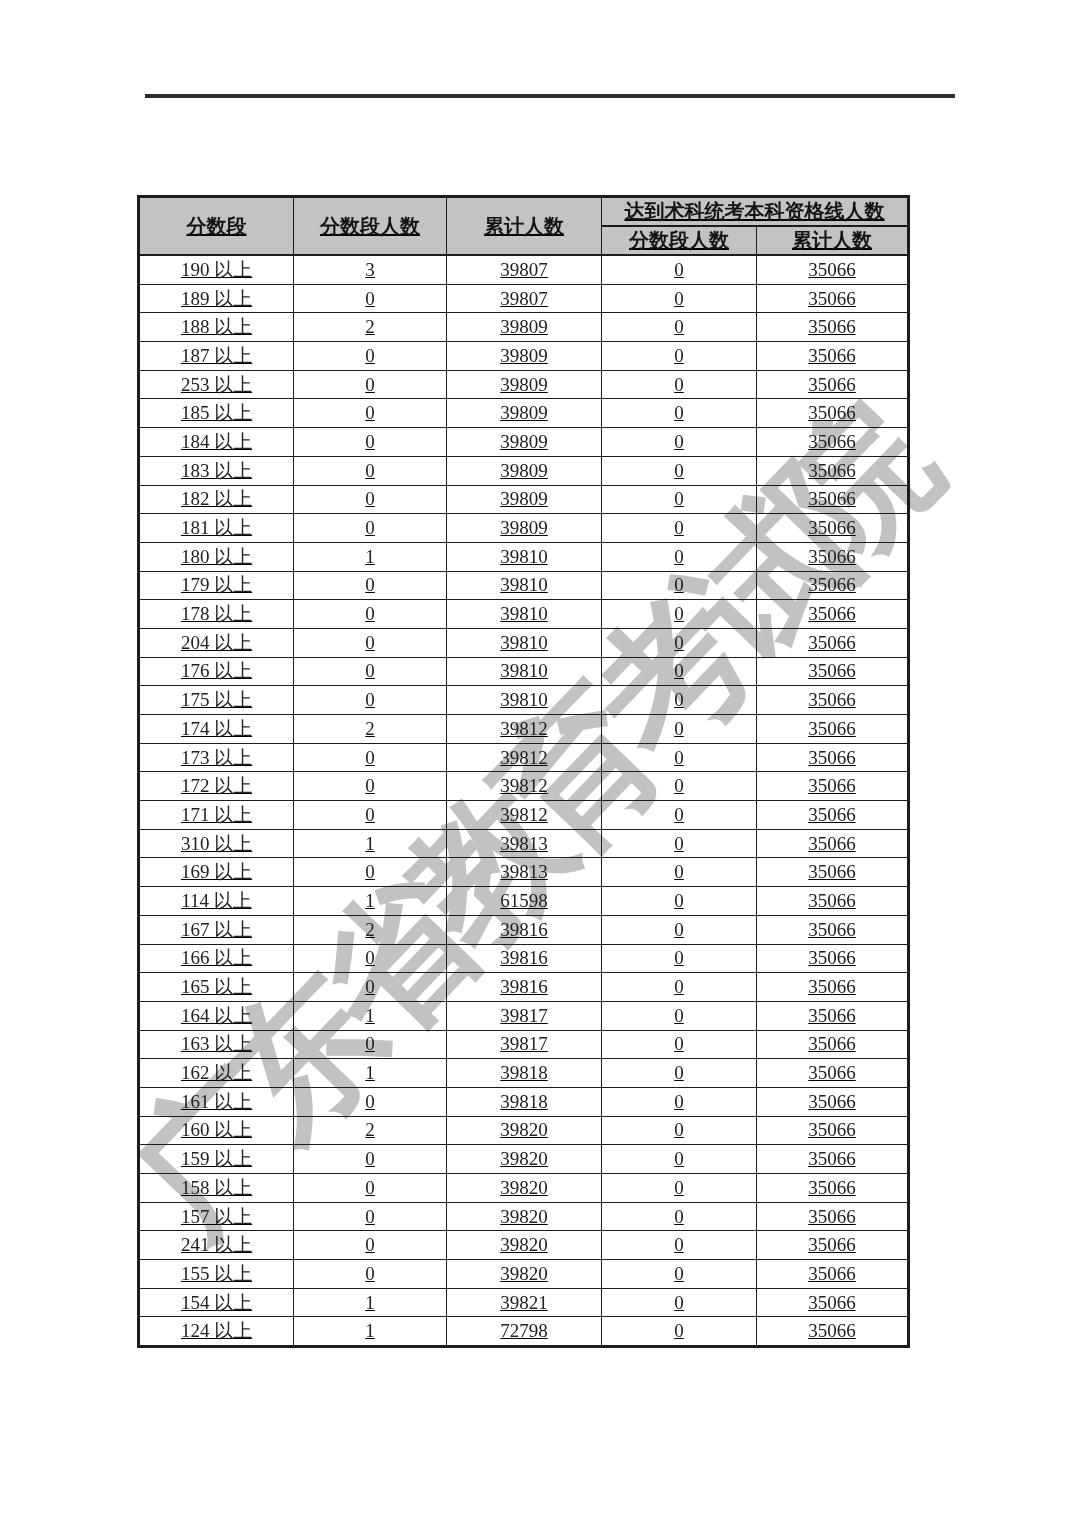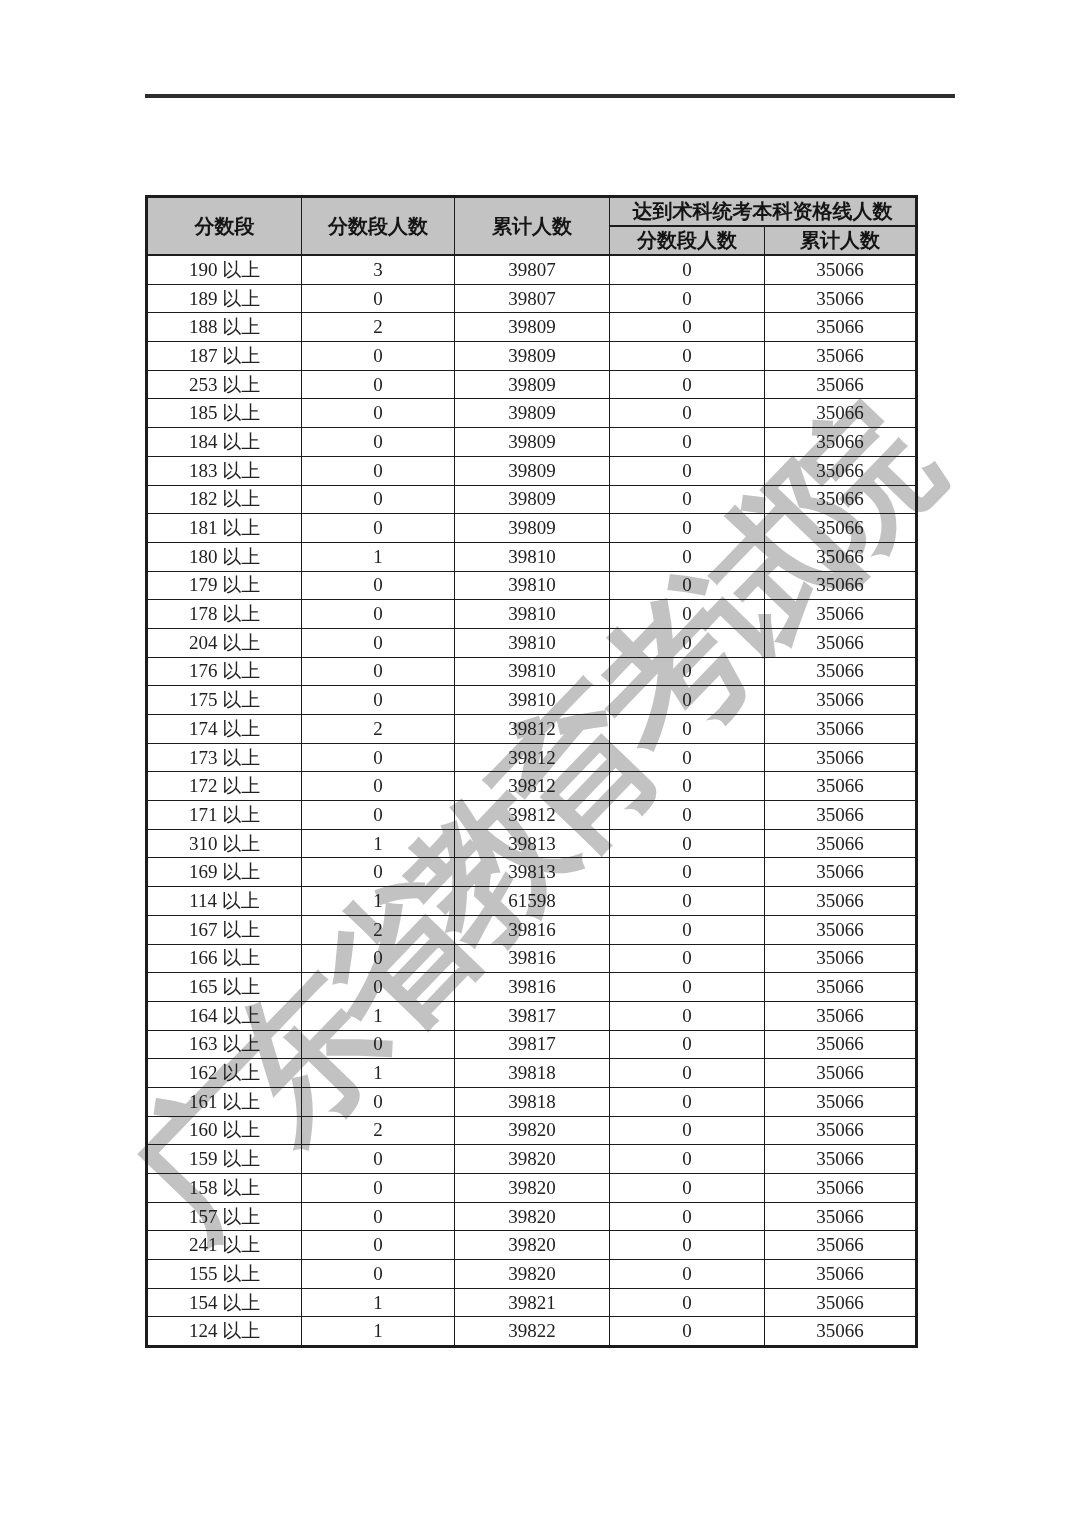--- a/index.html
+++ b/index.html
@@ -32,27 +32,28 @@
     font-size: 150px;
     letter-spacing: -18px;
     font-weight: 700;
     color: #c2c2c2;
     z-index: 0;
     pointer-events: none;
     user-select: none;
   }
   table.score-table {
     position: absolute;
-    left: 145px;
+    left: 137px;
     top: 195px;
     width: 770px;
     z-index: 1;
     border-collapse: collapse;
     table-layout: fixed;
     background: transparent;
+    text-decoration: underline;
   }
   table.score-table, table.score-table th, table.score-table td {
     border: 1.5px solid #1c1c1c;
   }
   table.score-table {
     border-width: 3px;
   }
   table.score-table thead th {
     background: #c3c3c3;
     font-weight: bold;
@@ -359,20 +360,20 @@
         <tr>
           <td>154 以上</td>
           <td>1</td>
           <td>39821</td>
           <td>0</td>
           <td>35066</td>
         </tr>
         <tr>
           <td>124 以上</td>
           <td>1</td>
-          <td>39822</td>
+          <td>72798</td>
           <td>0</td>
           <td>35066</td>
         </tr>
       </tbody>
   </table>
 
 </div>
 
 </body></html>

